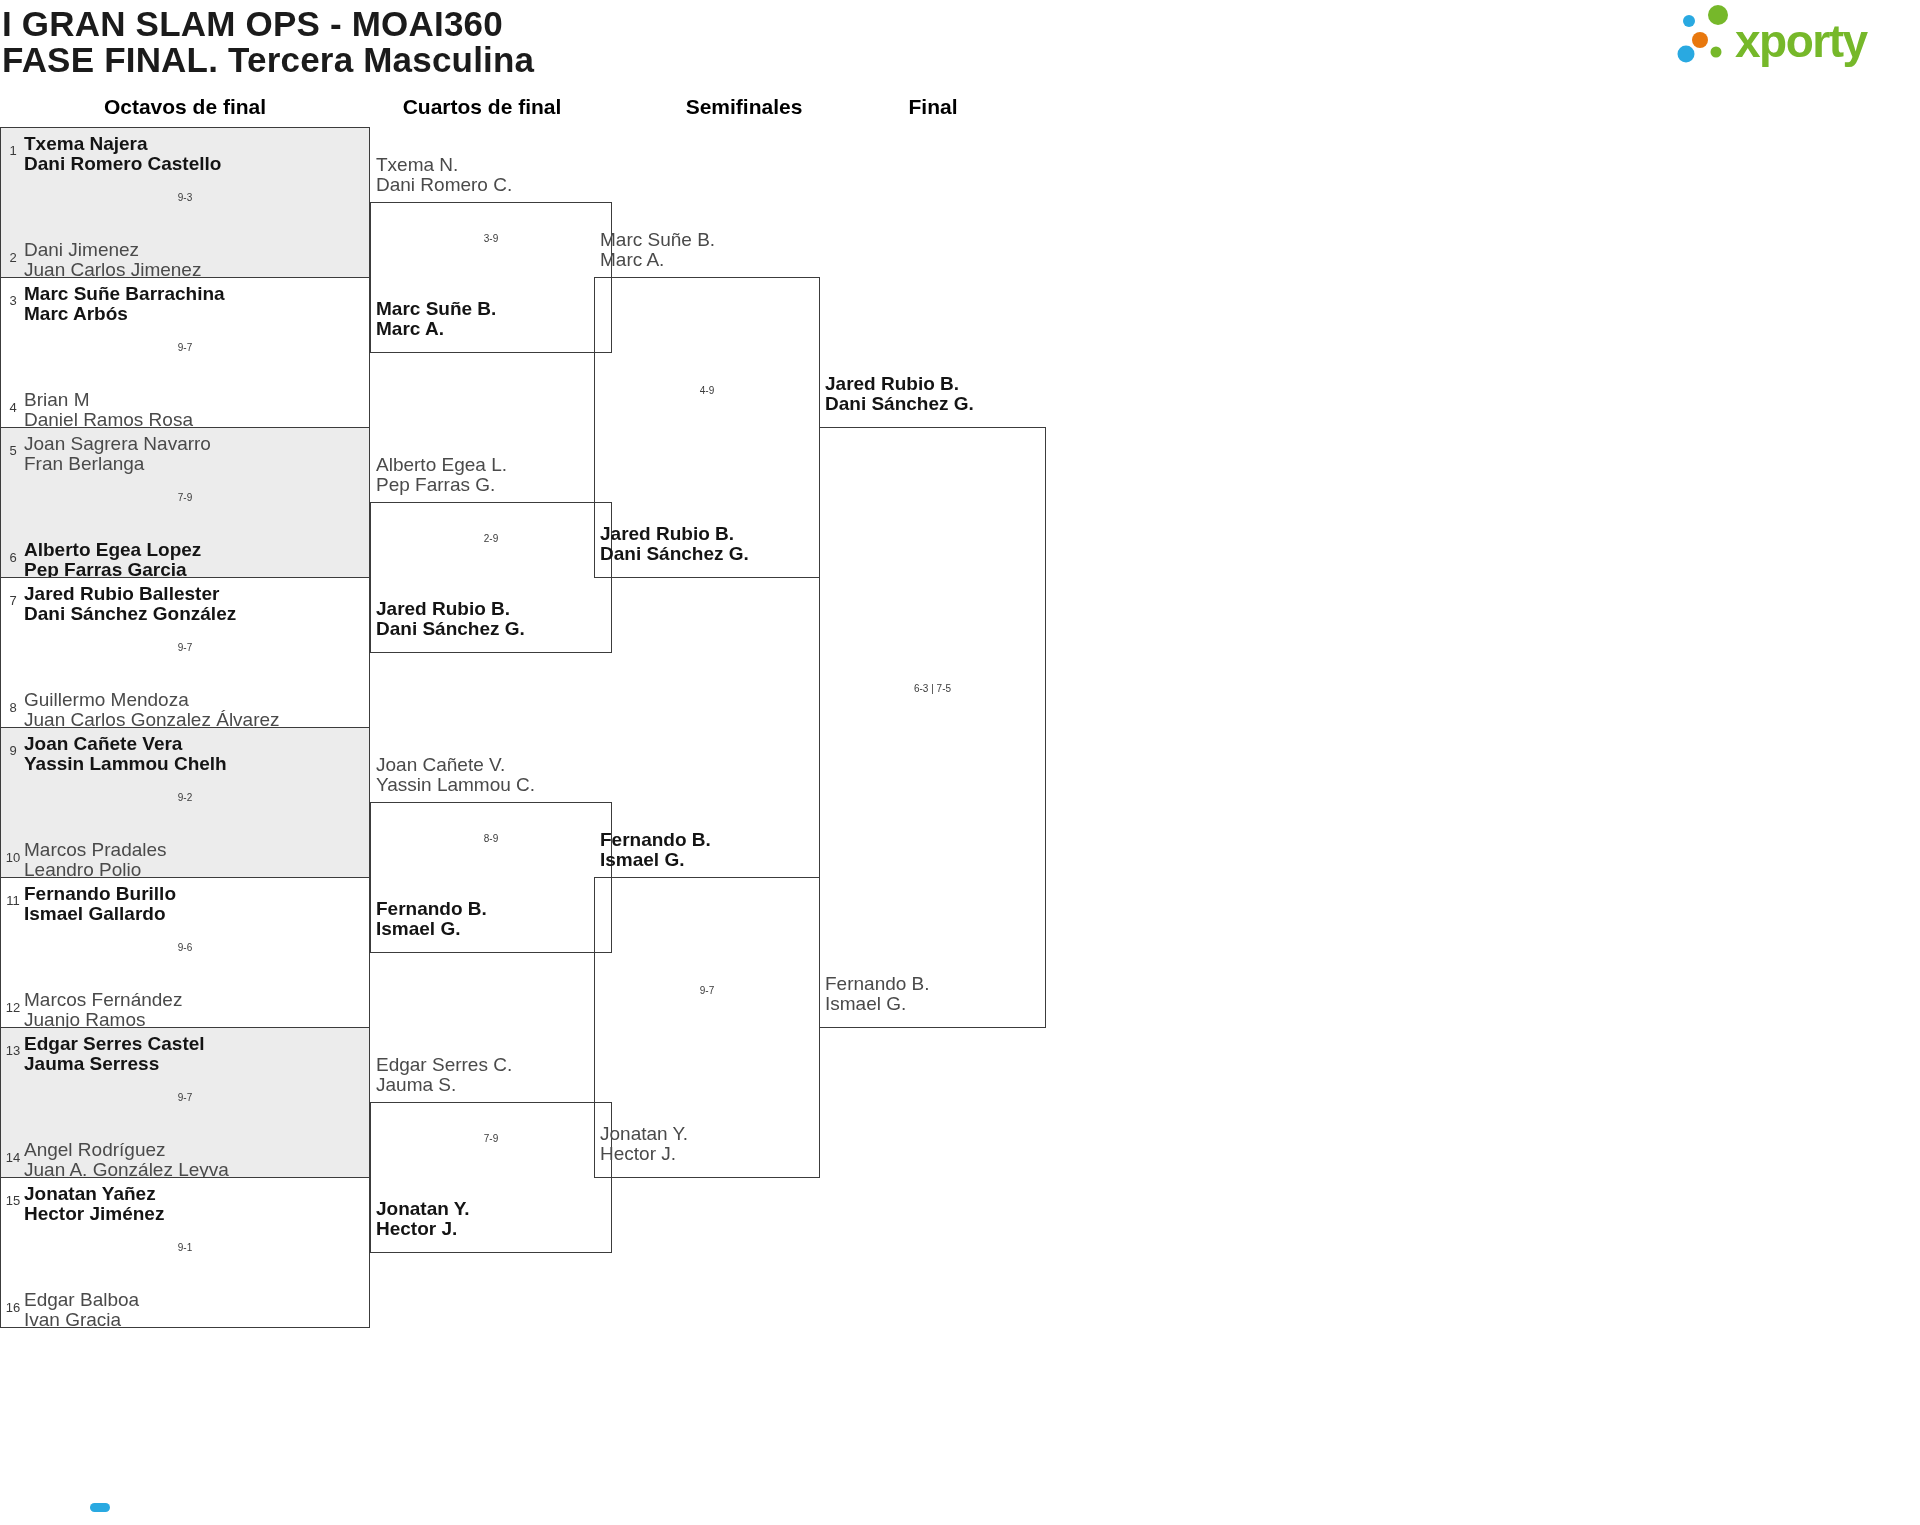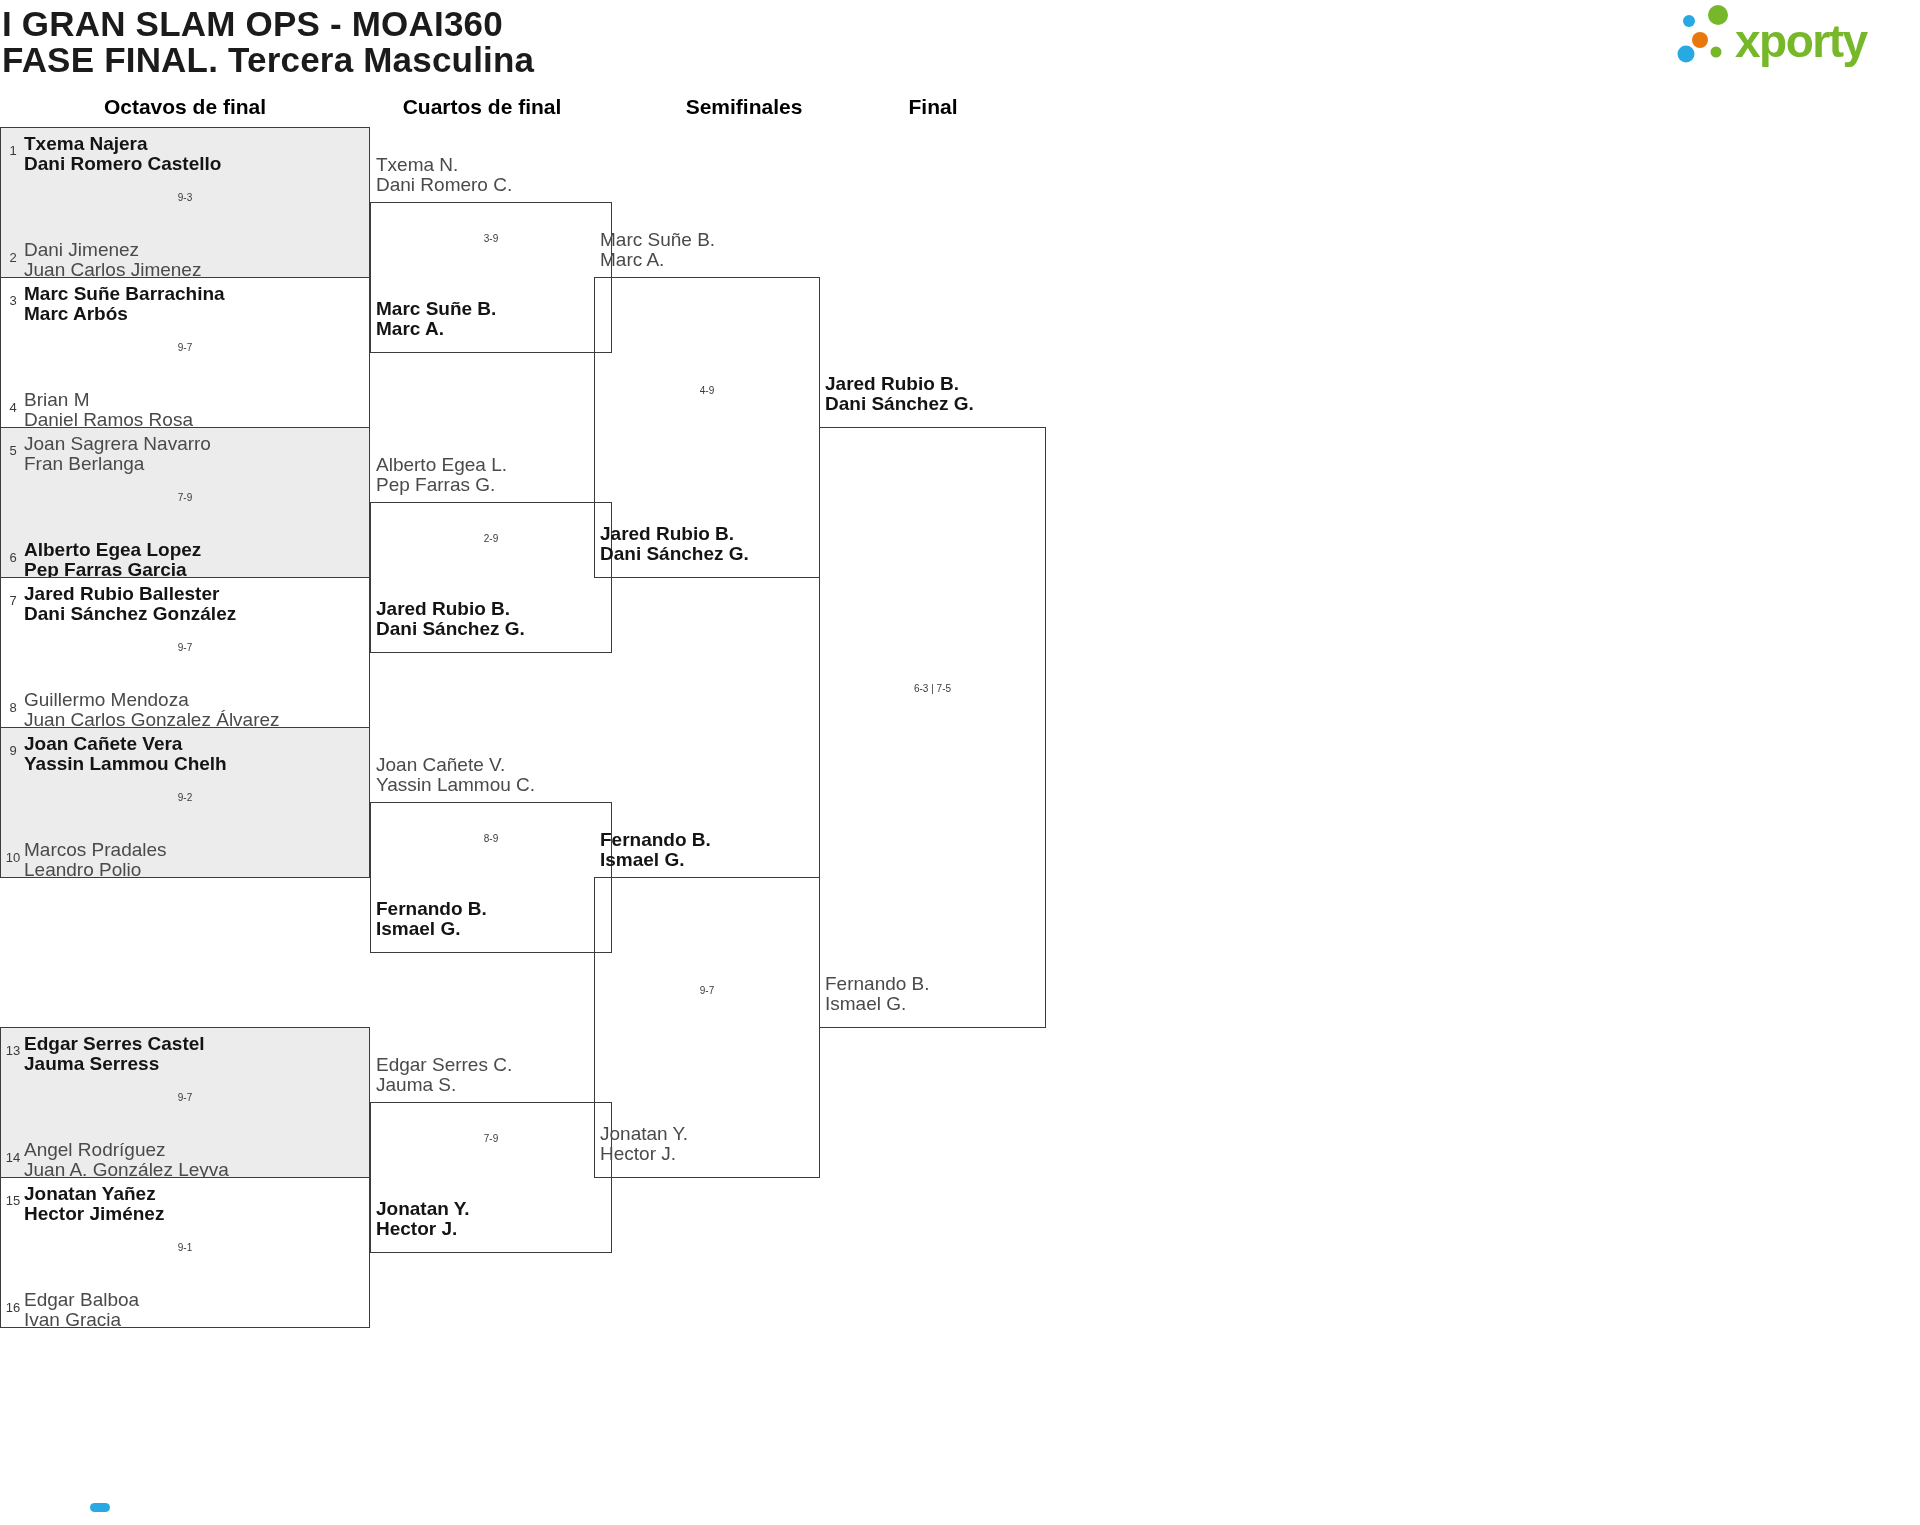--- a/index.html
+++ b/index.html
@@ -130,20 +130,33 @@
       <div>Yassin Lammou Chelh</div>
     </div>
     <div class="score mscore">9-2</div>
     <div class="seed sB">10</div>
     <div class="team tB">
       <div>Marcos Pradales</div>
       <div>Leandro Polio</div>
     </div>
   </div>
 
+  <div class="m" style="top:877px">
+    <div class="seed sA">11</div>
+    <div class="team tA w">
+      <div>Fernando Burillo</div>
+      <div>Ismael Gallardo</div>
+    </div>
+    <div class="score mscore">9-6</div>
+    <div class="seed sB">12</div>
+    <div class="team tB">
+      <div>Marcos Fernández</div>
+      <div>Juanjo Ramos</div>
+    </div>
+  </div>
 
   <div class="m g" style="top:1027px">
     <div class="seed sA">13</div>
     <div class="team tA w">
       <div>Edgar Serres Castel</div>
       <div>Jauma Serress</div>
     </div>
     <div class="score mscore">9-7</div>
     <div class="seed sB">14</div>
     <div class="team tB">

